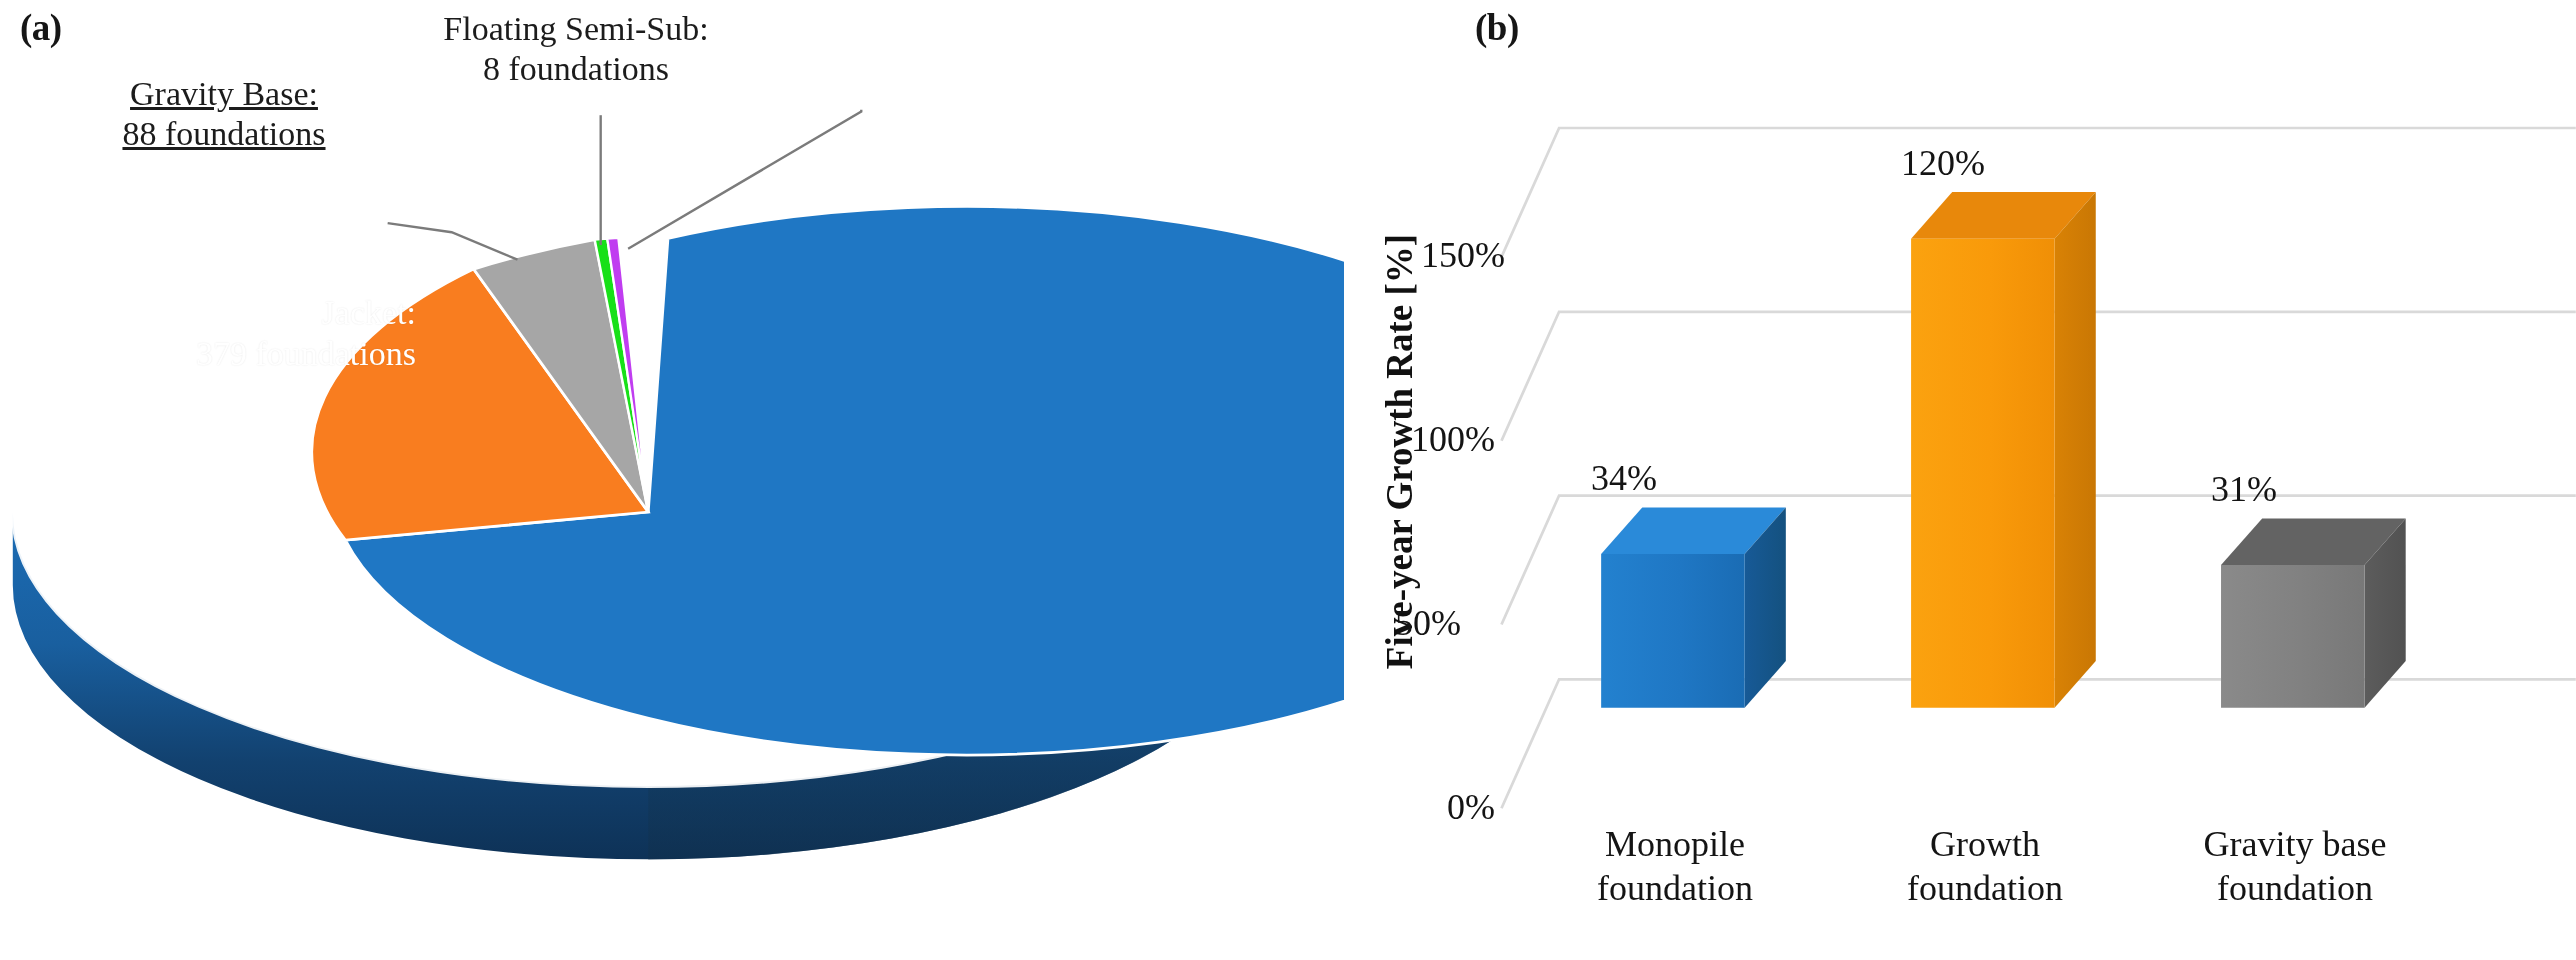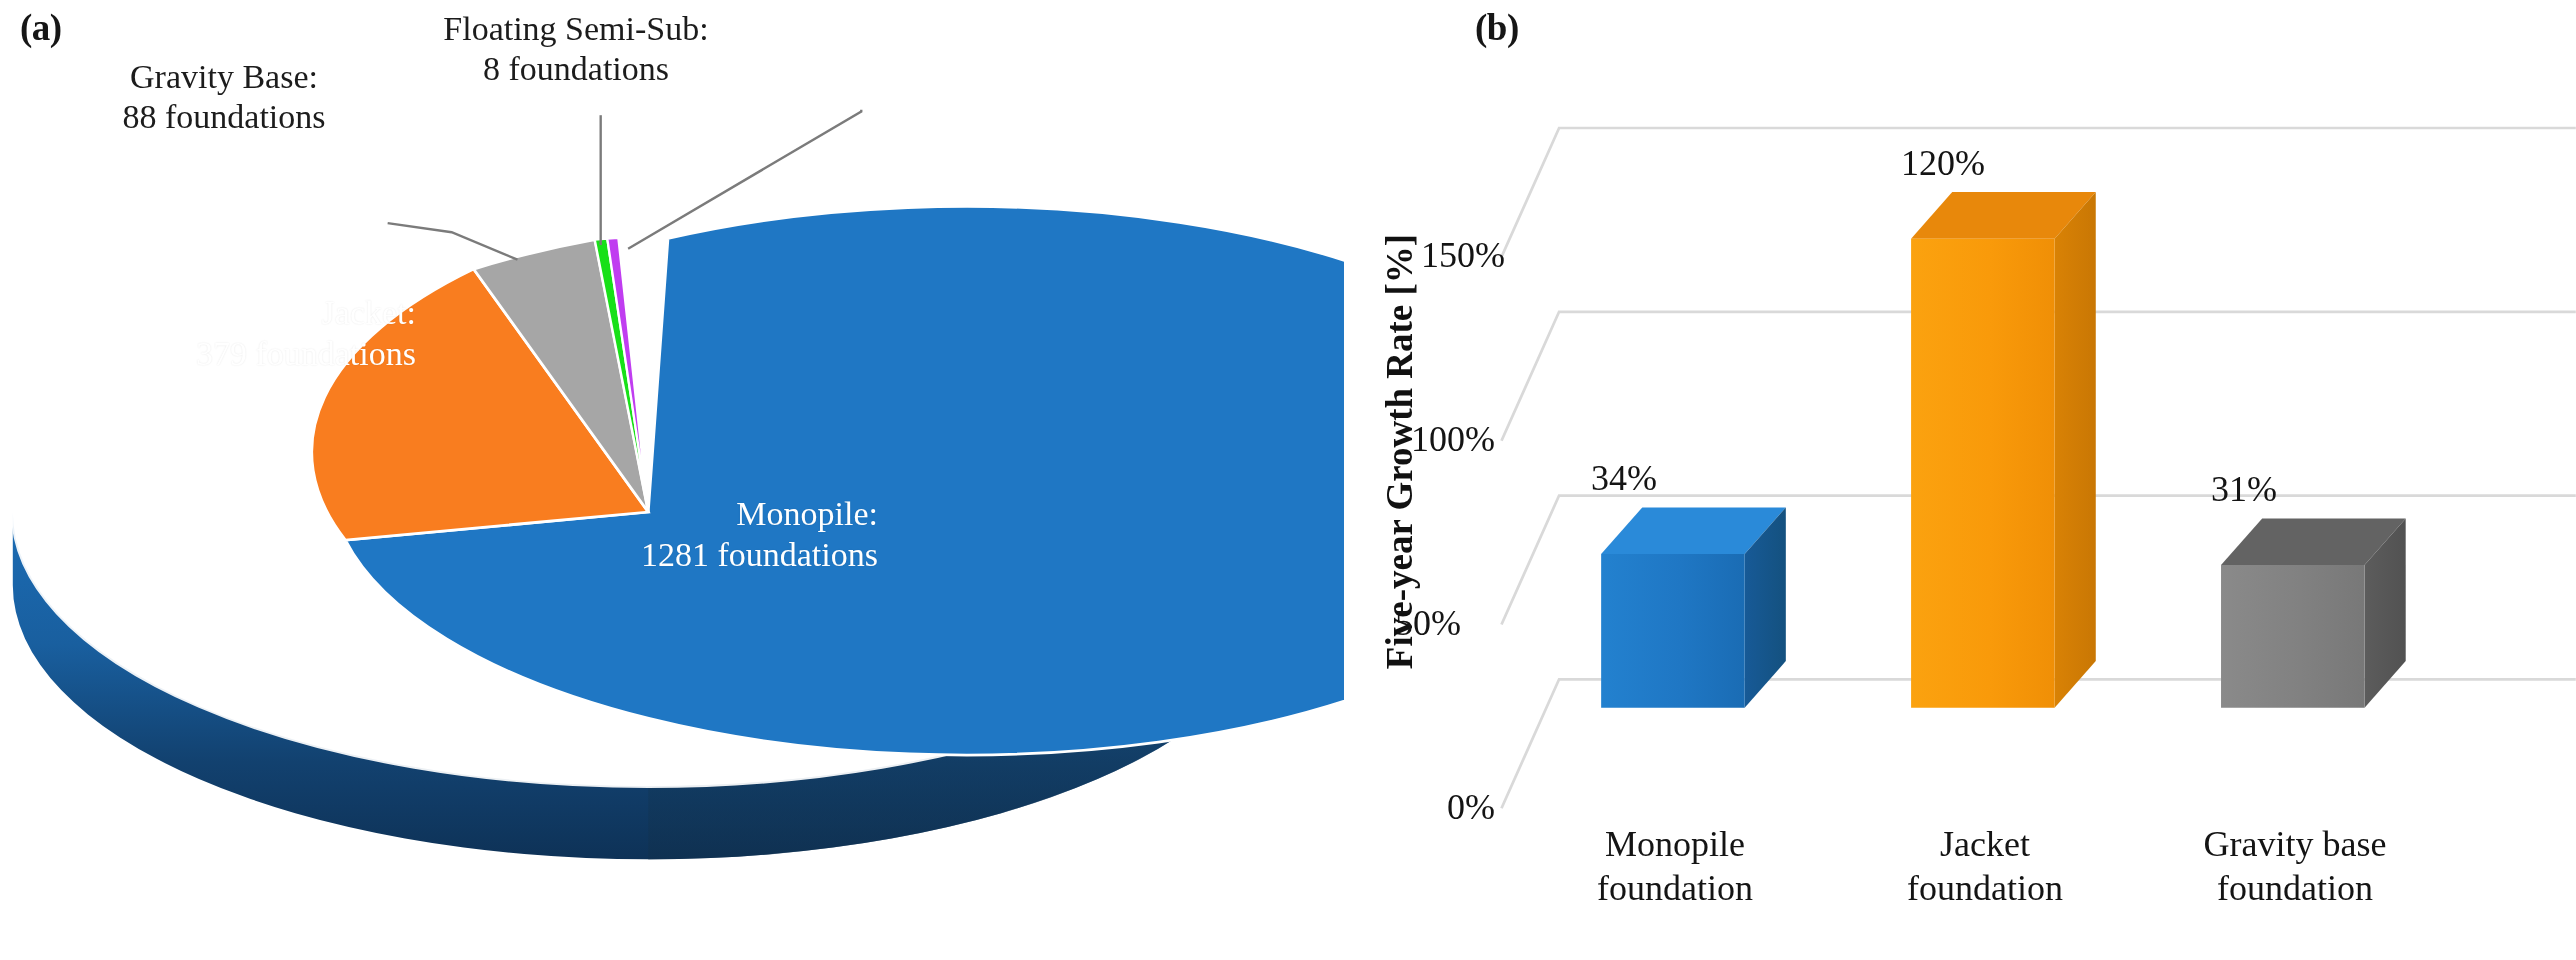--- a/index.html
+++ b/index.html
@@ -35,21 +35,21 @@
   
   .callout {
     position: absolute;
     font-size: 34px;
     line-height: 1.18;
     color: #1c1c1c;
     text-align: center;
     white-space: pre-line;
   }
   #callout-semisub { left: 384px; top: 9.1px;  width: 384px; }
-  #callout-gravity { left: 41px;  top: 57px;  width: 366px; }
+  #callout-gravity { left: 41px;  top: 74px;  width: 366px; text-decoration: underline; }
   #callout-spar    { left: 814px; top: 38px;  width: 329px; }
 
   
   #pie-svg {
     position: absolute;
     left: 0; top: 0;
     width: 1344px; height: 960px;
   }
 
   .slice-label {
@@ -167,22 +167,20 @@
     <div class="callout" id="callout-semisub">Floating Semi-Sub:
 8 foundations</div>
 
     <div class="callout" id="callout-gravity">Gravity Base:
 88 foundations</div>
 
 
     <div class="slice-label" id="label-jacket">Jacket:
 379 foundations</div>
 
-    <div class="slice-label" id="label-monopile">Monopile:
-1281 foundations</div>
   </div>
 
   <div class="panel" id="panel-b">
 
     <div class="panel-tag" id="tag-b" style="left:131px;top:5.5px;">(b)</div>
 
     <svg id="bar-svg" style="left:0;" viewBox="0 0 1347 1050">
       <defs>
         <linearGradient id="blueFront" x1="0" y1="0" x2="1" y2="0">
           <stop offset="0%" stop-color="#2381cf"></stop>
@@ -251,20 +249,20 @@
     <div class="axis-tick" style="left:9.1px; top:418px; width:142px;">100%</div>
     <div class="axis-tick" style="left:13px; top:602px; width:142px;text-align:center;">50%</div>
     <div class="axis-tick" style="left:9.1px; top:786px; width:142px;">0%</div>
 
     <div class="val-label" style="left:247px; top:457px; width:165px;">34%</div>
     <div class="val-label" style="left:557px; top:142px; width:165px;">120%</div>
     <div class="val-label" style="left:867px; top:468px; width:165px;">31%</div>
 
     <div class="cat-label" style="left:203px; top:823px; width:256px;">Monopile
 foundation</div>
-    <div class="cat-label" style="left:513px; top:823px; width:256px;">Jacket
+    <div class="cat-label" style="left:513px; top:823px; width:256px;">Growth
 foundation</div>
     <div class="cat-label" style="left:823px; top:823px; width:256px;">Gravity base
 foundation</div>
   </div>
 
 </div>
 
 
 </body></html>

